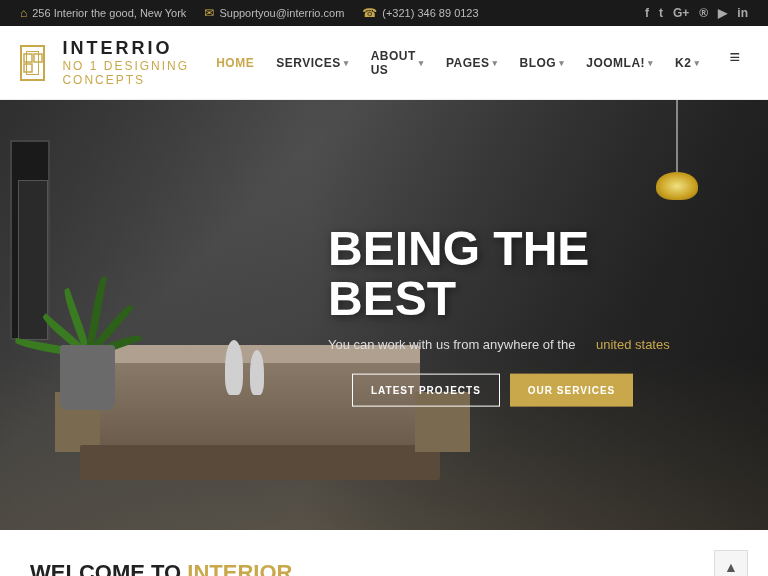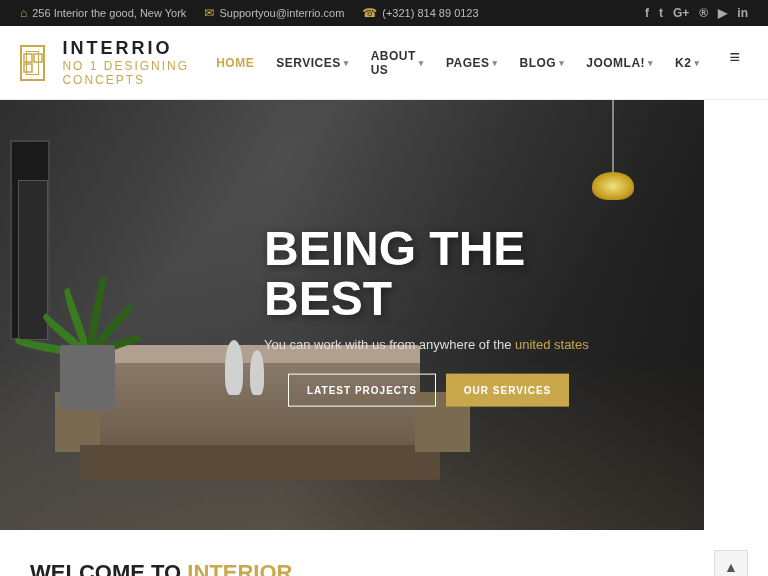--- a/index.html
+++ b/index.html
@@ -109,21 +109,21 @@
       margin-left: 10px;
       font-size: 18px;
       color: #333;
       cursor: pointer;
       padding: 4px 8px;
     }
 
     
     .hero {
       position: relative;
-      width: 704px;
+      width: 768px;
       height: 430px;
       overflow: hidden;
       background: #000000;
     }
     .hero-bg {
       position: absolute;
       inset: 0;
       background: linear-gradient(to right, rgba(30,30,30,0.4) 0%, rgba(20,20,20,0.1) 40%, rgba(10,10,10,0.5) 100%);
       z-index: 1;
     }
@@ -291,21 +291,21 @@
       line-height: 1.05;
       text-transform: uppercase;
       margin-bottom: 12px;
       text-shadow: 2px 2px 8px rgba(0,0,0,0.5);
     }
     .hero-subtitle {
       font-size: 13px;
       color: #ddd;
       margin-bottom: 22px;
     }
-    .hero-subtitle-link { color: #c9a84c; text-decoration: none; }
+    .hero-subtitle-link { color: #c9a84c; text-decoration: none; margin-left: 17px; }
     .hero-buttons { display: flex; gap: 10px; margin-left: 24px; }
     .btn-outline {
       padding: 10px 18px;
       border: 1.5px solid #fff;
       color: #fff;
       background: transparent;
       font-size: 10px;
       font-weight: 700;
       letter-spacing: 1px;
       text-transform: uppercase;
@@ -361,21 +361,21 @@
     <div class="top-bar-item">
       <span class="top-bar-icon">⌂</span>
       <span>256 Interior the good, New York</span>
     </div>
     <div class="top-bar-item">
       <span class="top-bar-icon">✉</span>
       <span>Supportyou@interrio.com</span>
     </div>
     <div class="top-bar-item">
       <span class="top-bar-icon">☎</span>
-      <span>(+321) 814 89 0123</span>
+      <span>(+321) 346 89 0123</span>
     </div>
   </div>
   <div class="top-bar-right">
     <span class="social-icon">f</span>
     <span class="social-icon">t</span>
     <span class="social-icon">G+</span>
     <span class="social-icon">®</span>
     <span class="social-icon">▶</span>
     <span class="social-icon">in</span>
   </div>

